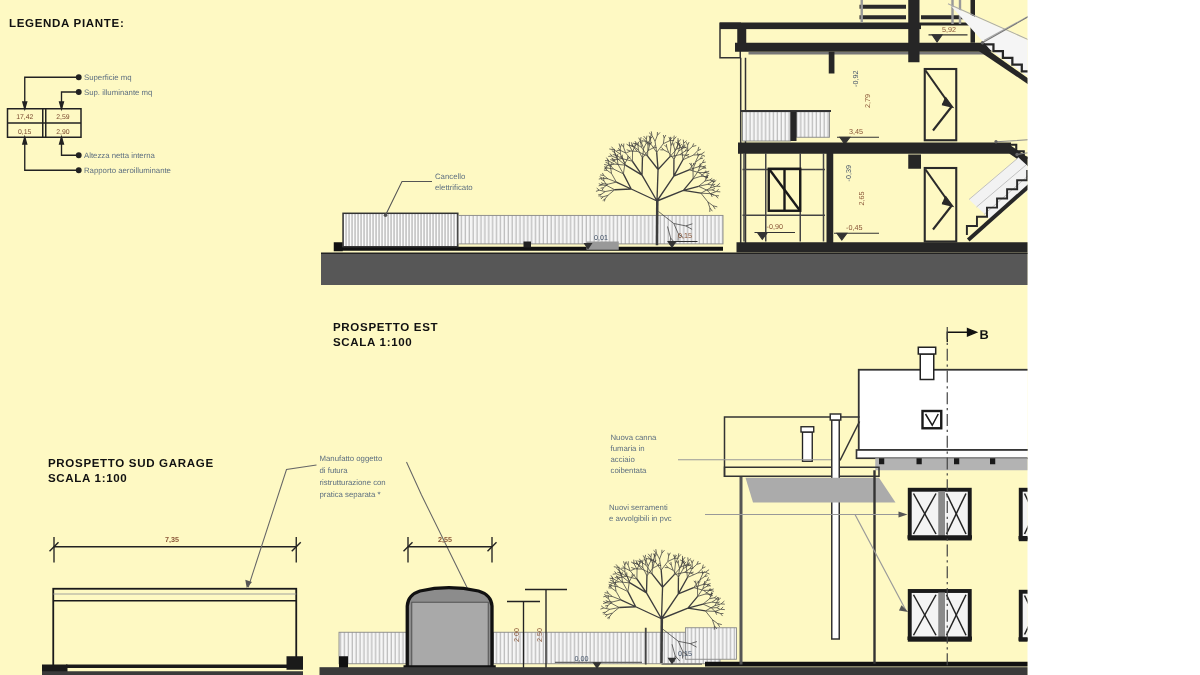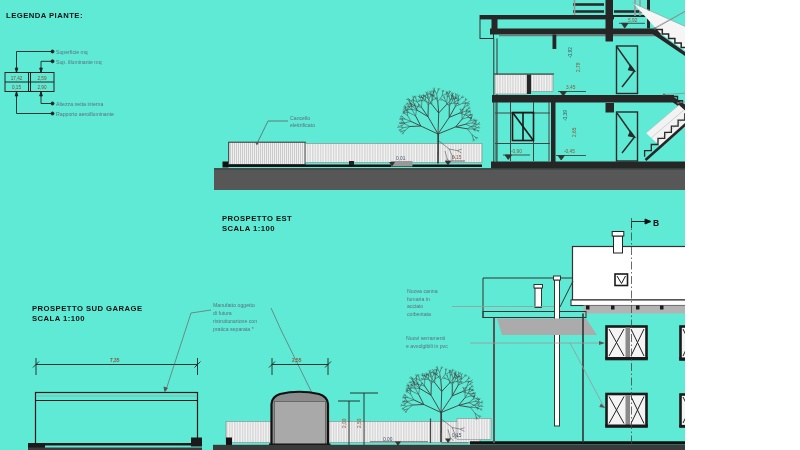--- a/index.html
+++ b/index.html
@@ -1,16 +1,16 @@
 <!DOCTYPE html>
 <html><head>
 <meta charset="utf-8">
 <style>
 html,body{margin:0;padding:0;background:#fff;}
-#page{width:685px;height:450px;position:relative;overflow:hidden;background:#5eead4;}
+#page{width:685px;height:450px;position:relative;overflow:hidden;background:#fef9c3;}
 svg{position:absolute;top:0;left:0;}
 text{font-family:"Liberation Sans",sans-serif;}
 .lbl{fill:#5d6f80;font-size:5.2px;}
 .dim{fill:#8a5638;font-size:4.8px;}
 .dimb{fill:#44546a;font-size:4.8px;}
 .ttl{fill:#111;font-size:7.7px;font-weight:bold;letter-spacing:.45px;}
 </style>
 </head>
 <body>
 <div id="page">

